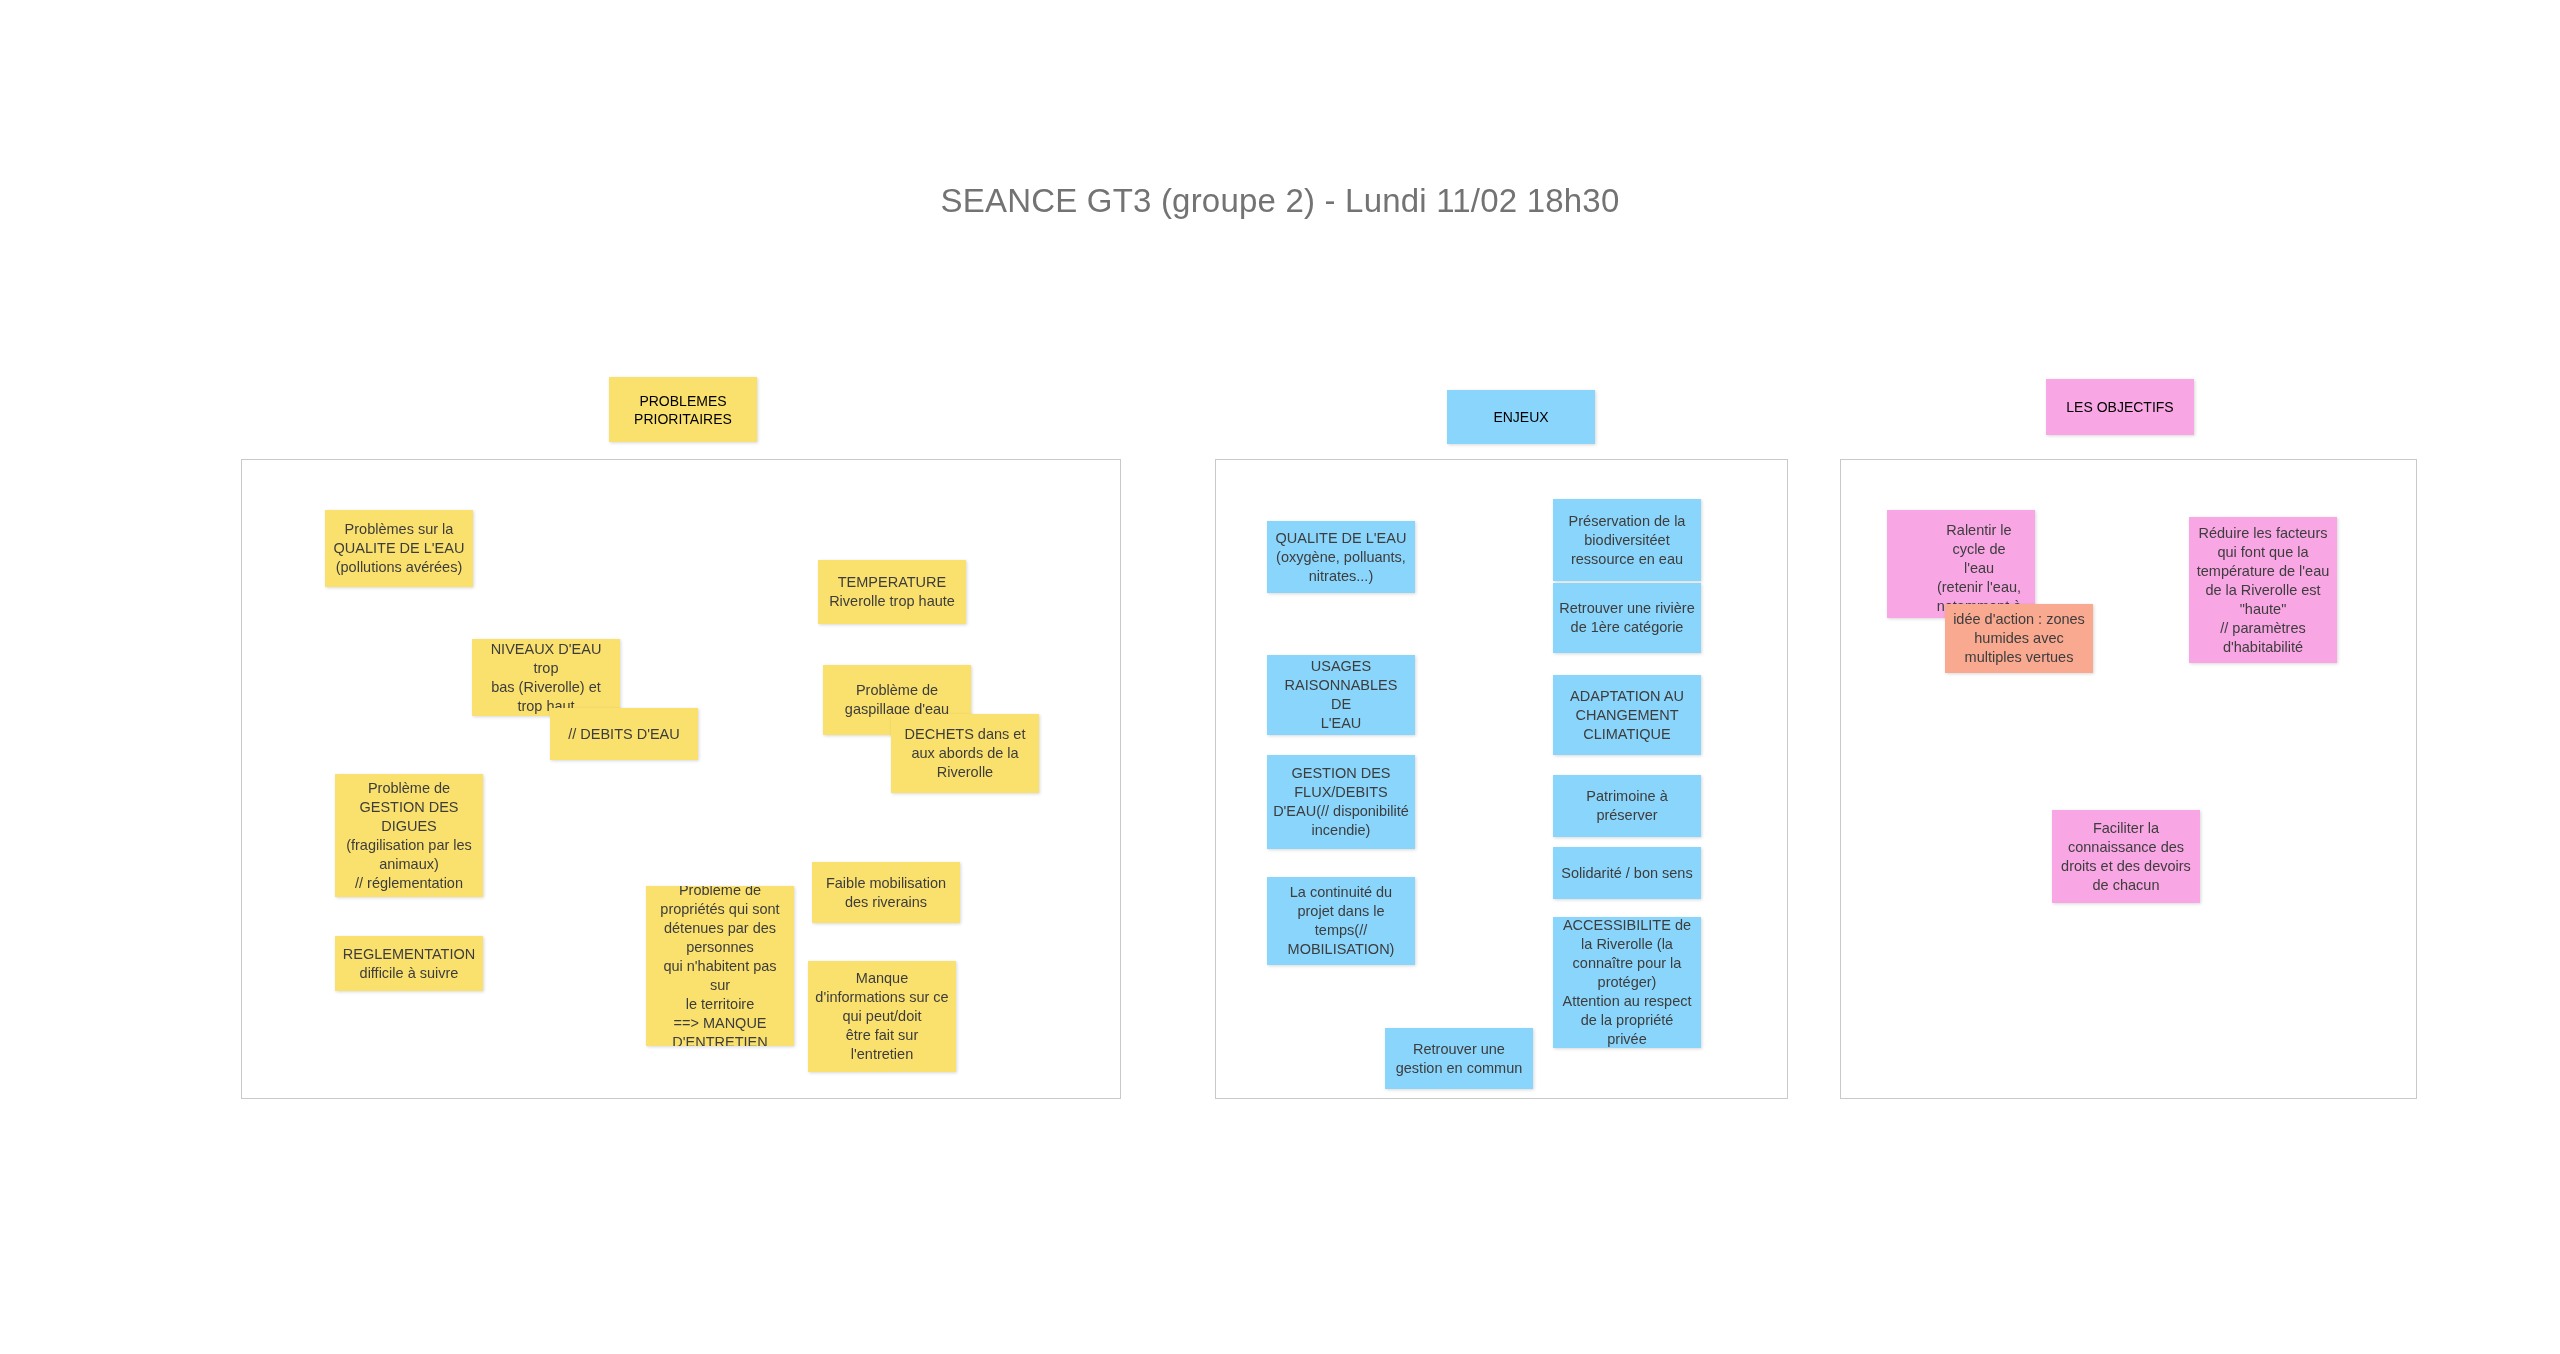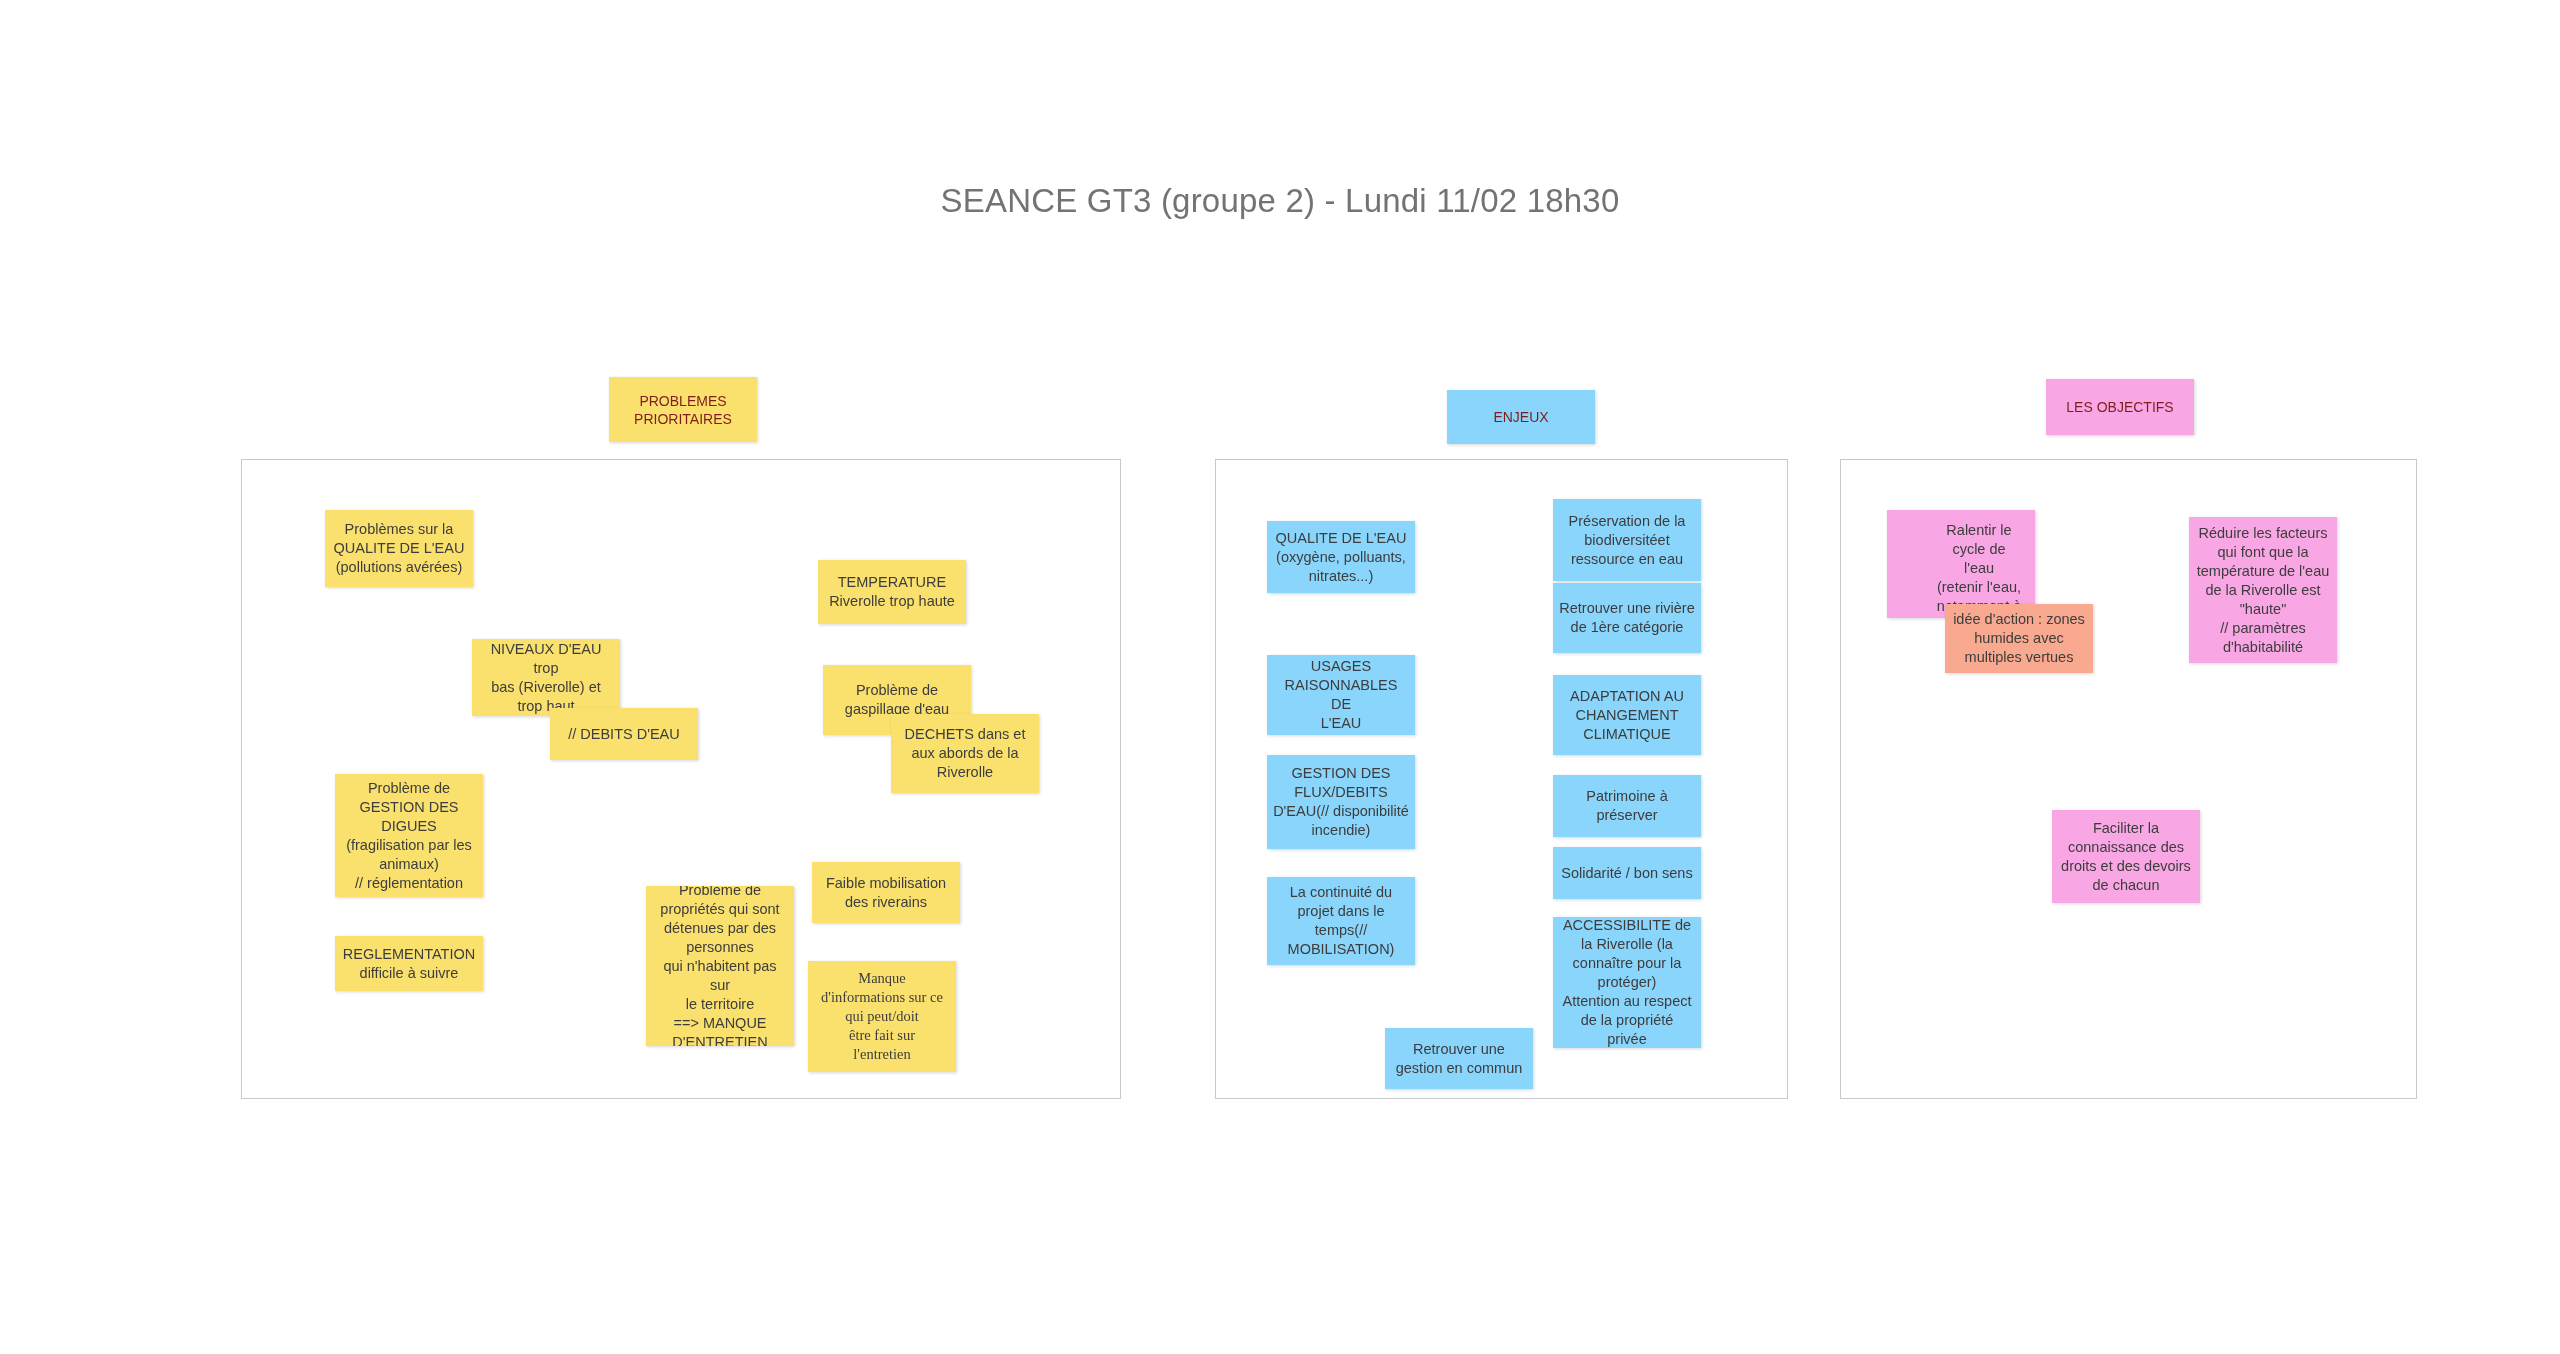--- a/index.html
+++ b/index.html
@@ -48,21 +48,21 @@
   
   .header-note {
     position: absolute;
     box-sizing: border-box;
     display: flex;
     align-items: center;
     justify-content: center;
     text-align: center;
     font-size: 14px;
     line-height: 18px;
-    color: #7f1d1d;
+    color: #000000;
     padding: 4px 6px;
     overflow: hidden;
     box-shadow: 1px 1px 3px rgba(0, 0, 0, 0.16);
   }
 
   
   .note {
     position: absolute;
     box-sizing: border-box;
     display: flex;
@@ -160,21 +160,21 @@
     <span class="note-text">Problème de
 propriétés  qui sont
 détenues par des
 personnes
 qui n'habitent pas sur
 le territoire
 ==&gt; MANQUE
 D'ENTRETIEN</span>
   </div>
 
-  <div class="note" style="left:808px; top:961px; width:148px; height:111px; background:#fae16e;font-family:Liberation Serif, serif;">
+  <div class="note" style="left:808px; top:961px; width:148px; height:111px; background:#fae16e;">
     <span class="note-text">Manque
 d'informations sur ce
 qui peut/doit
 être fait sur
 l'entretien</span>
   </div>
 
   <div class="header-note" style="left:1447px; top:390px; width:148px; height:54px; background:#8ad5fb;">
     <span class="note-text">ENJEUX</span>
   </div>

